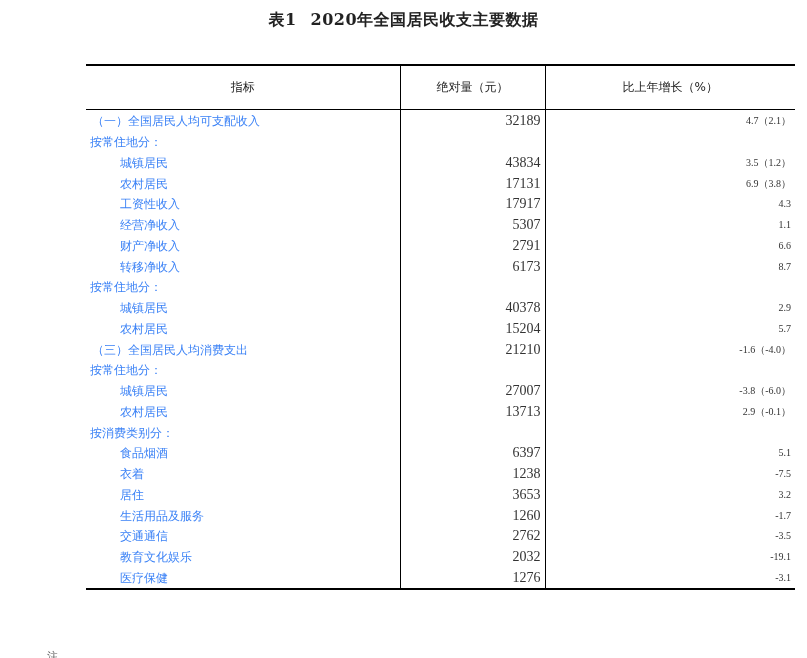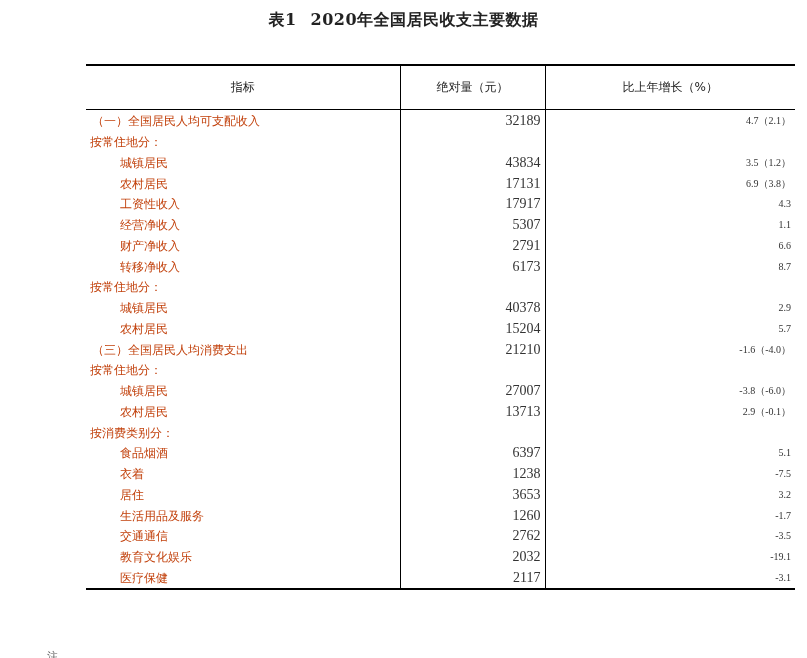--- a/index.html
+++ b/index.html
@@ -59,21 +59,21 @@
     col.c3 { width: 250px; }
     th.col2, td.col2 { border-left: 1px solid #000; border-right: 1px solid #000; }
     td {
       height: 20.75px;
       padding: 0;
       font-size: 12px;
       line-height: 20px;
       white-space: nowrap;
       vertical-align: middle;
     }
-    td.label { padding-left: 6px; color: #c2410c; }
+    td.label { padding-left: 6px; color: #3b82f6; }
     td.label.indent1 { padding-left: 4px; }
     td.label.indent2 { padding-left: 34px; }
     td.num {
       text-align: right;
       padding-right: 4px;
       font-family: "Liberation Serif", "DejaVu Serif", serif;
       font-size: 14px;
       color: #333;
     }
     td.growth {
@@ -221,20 +221,20 @@
           <td class="num col2">2762</td>
           <td class="growth col3">-3.5</td>
         </tr>
         <tr>
           <td class="label col1 indent2">教育文化娱乐</td>
           <td class="num col2">2032</td>
           <td class="growth col3">-19.1</td>
         </tr>
         <tr>
           <td class="label col1 indent2">医疗保健</td>
-          <td class="num col2">2117</td>
+          <td class="num col2">1276</td>
           <td class="growth col3">-3.1</td>
         </tr>
       </tbody>
   </table>
 </div>
 
 <div class="note">注</div>
 
 </body></html>

